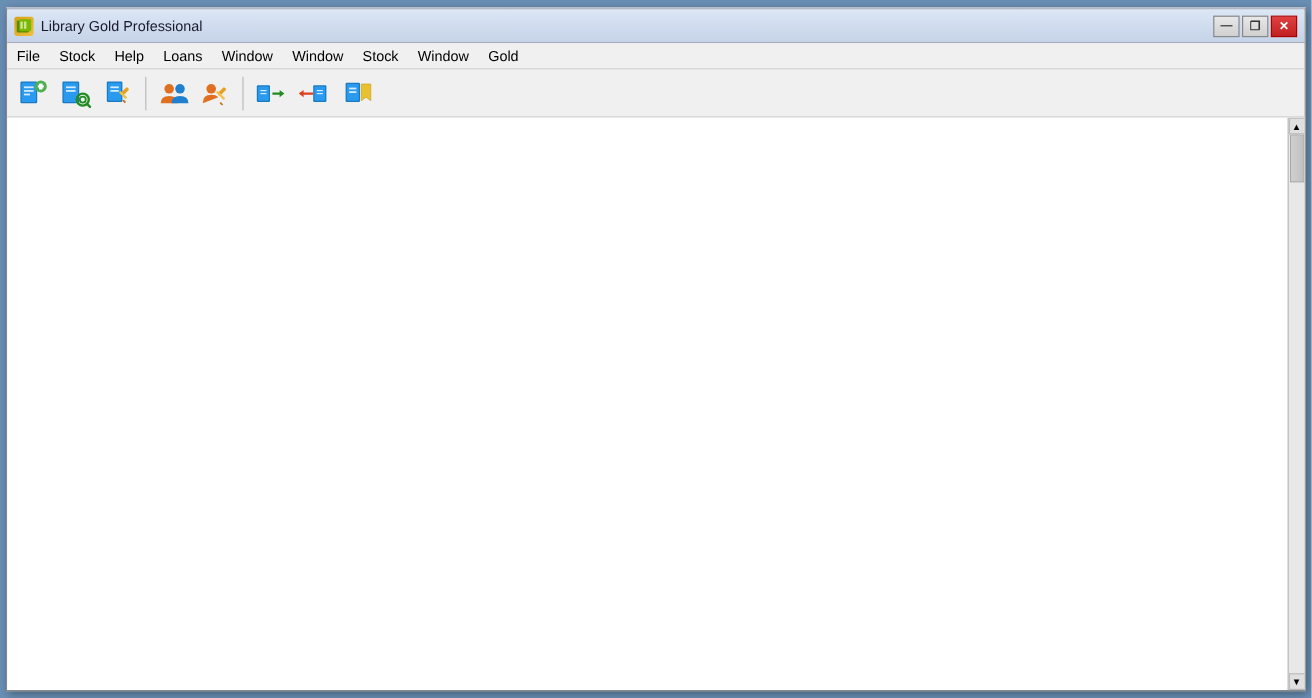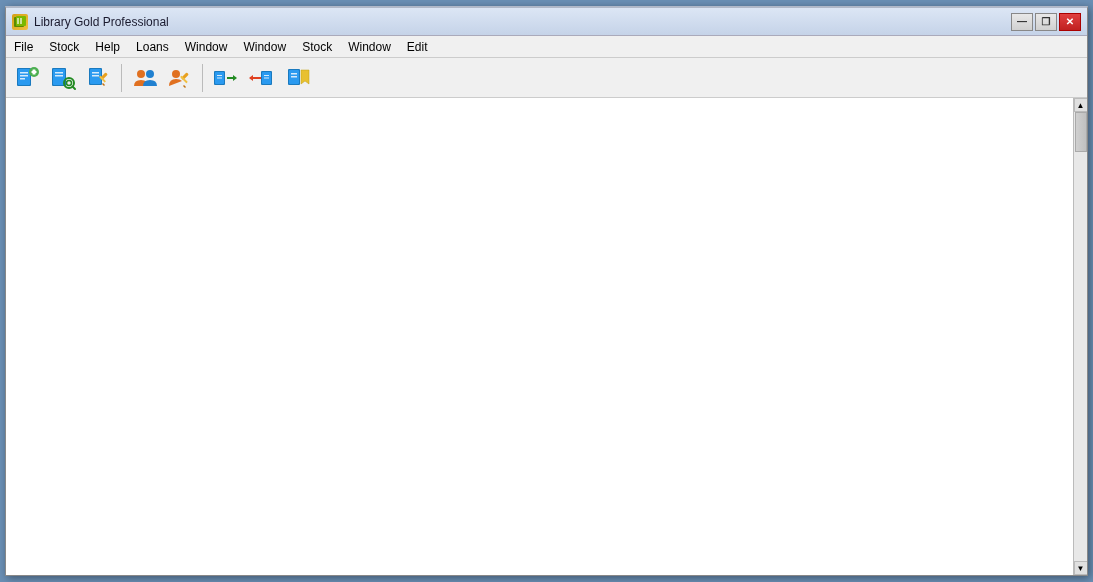--- a/index.html
+++ b/index.html
@@ -191,21 +191,21 @@
 
   <div class="menu-bar">
     <div class="menu-item">File</div>
     <div class="menu-item">Stock</div>
     <div class="menu-item">Help</div>
     <div class="menu-item">Loans</div>
     <div class="menu-item">Window</div>
     <div class="menu-item">Window</div>
     <div class="menu-item">Stock</div>
     <div class="menu-item">Window</div>
-    <div class="menu-item">Edit</div>
+    <div class="menu-item">Gold</div>
   </div>
 
   <div class="toolbar">
 
     <div class="tool-btn" title="New Book">
       <svg class="tb-icon" viewBox="0 0 28 28" xmlns="http://www.w3.org/2000/svg">
         <rect x="4" y="4" width="14" height="18" rx="1" fill="#1a7abf"></rect>
         <rect x="5" y="5" width="12" height="16" rx="1" fill="#2a9af0"></rect>
         <rect x="7" y="8" width="8" height="1.5" fill="white" opacity="0.8"></rect>
         <rect x="7" y="11" width="8" height="1.5" fill="white" opacity="0.8"></rect>

